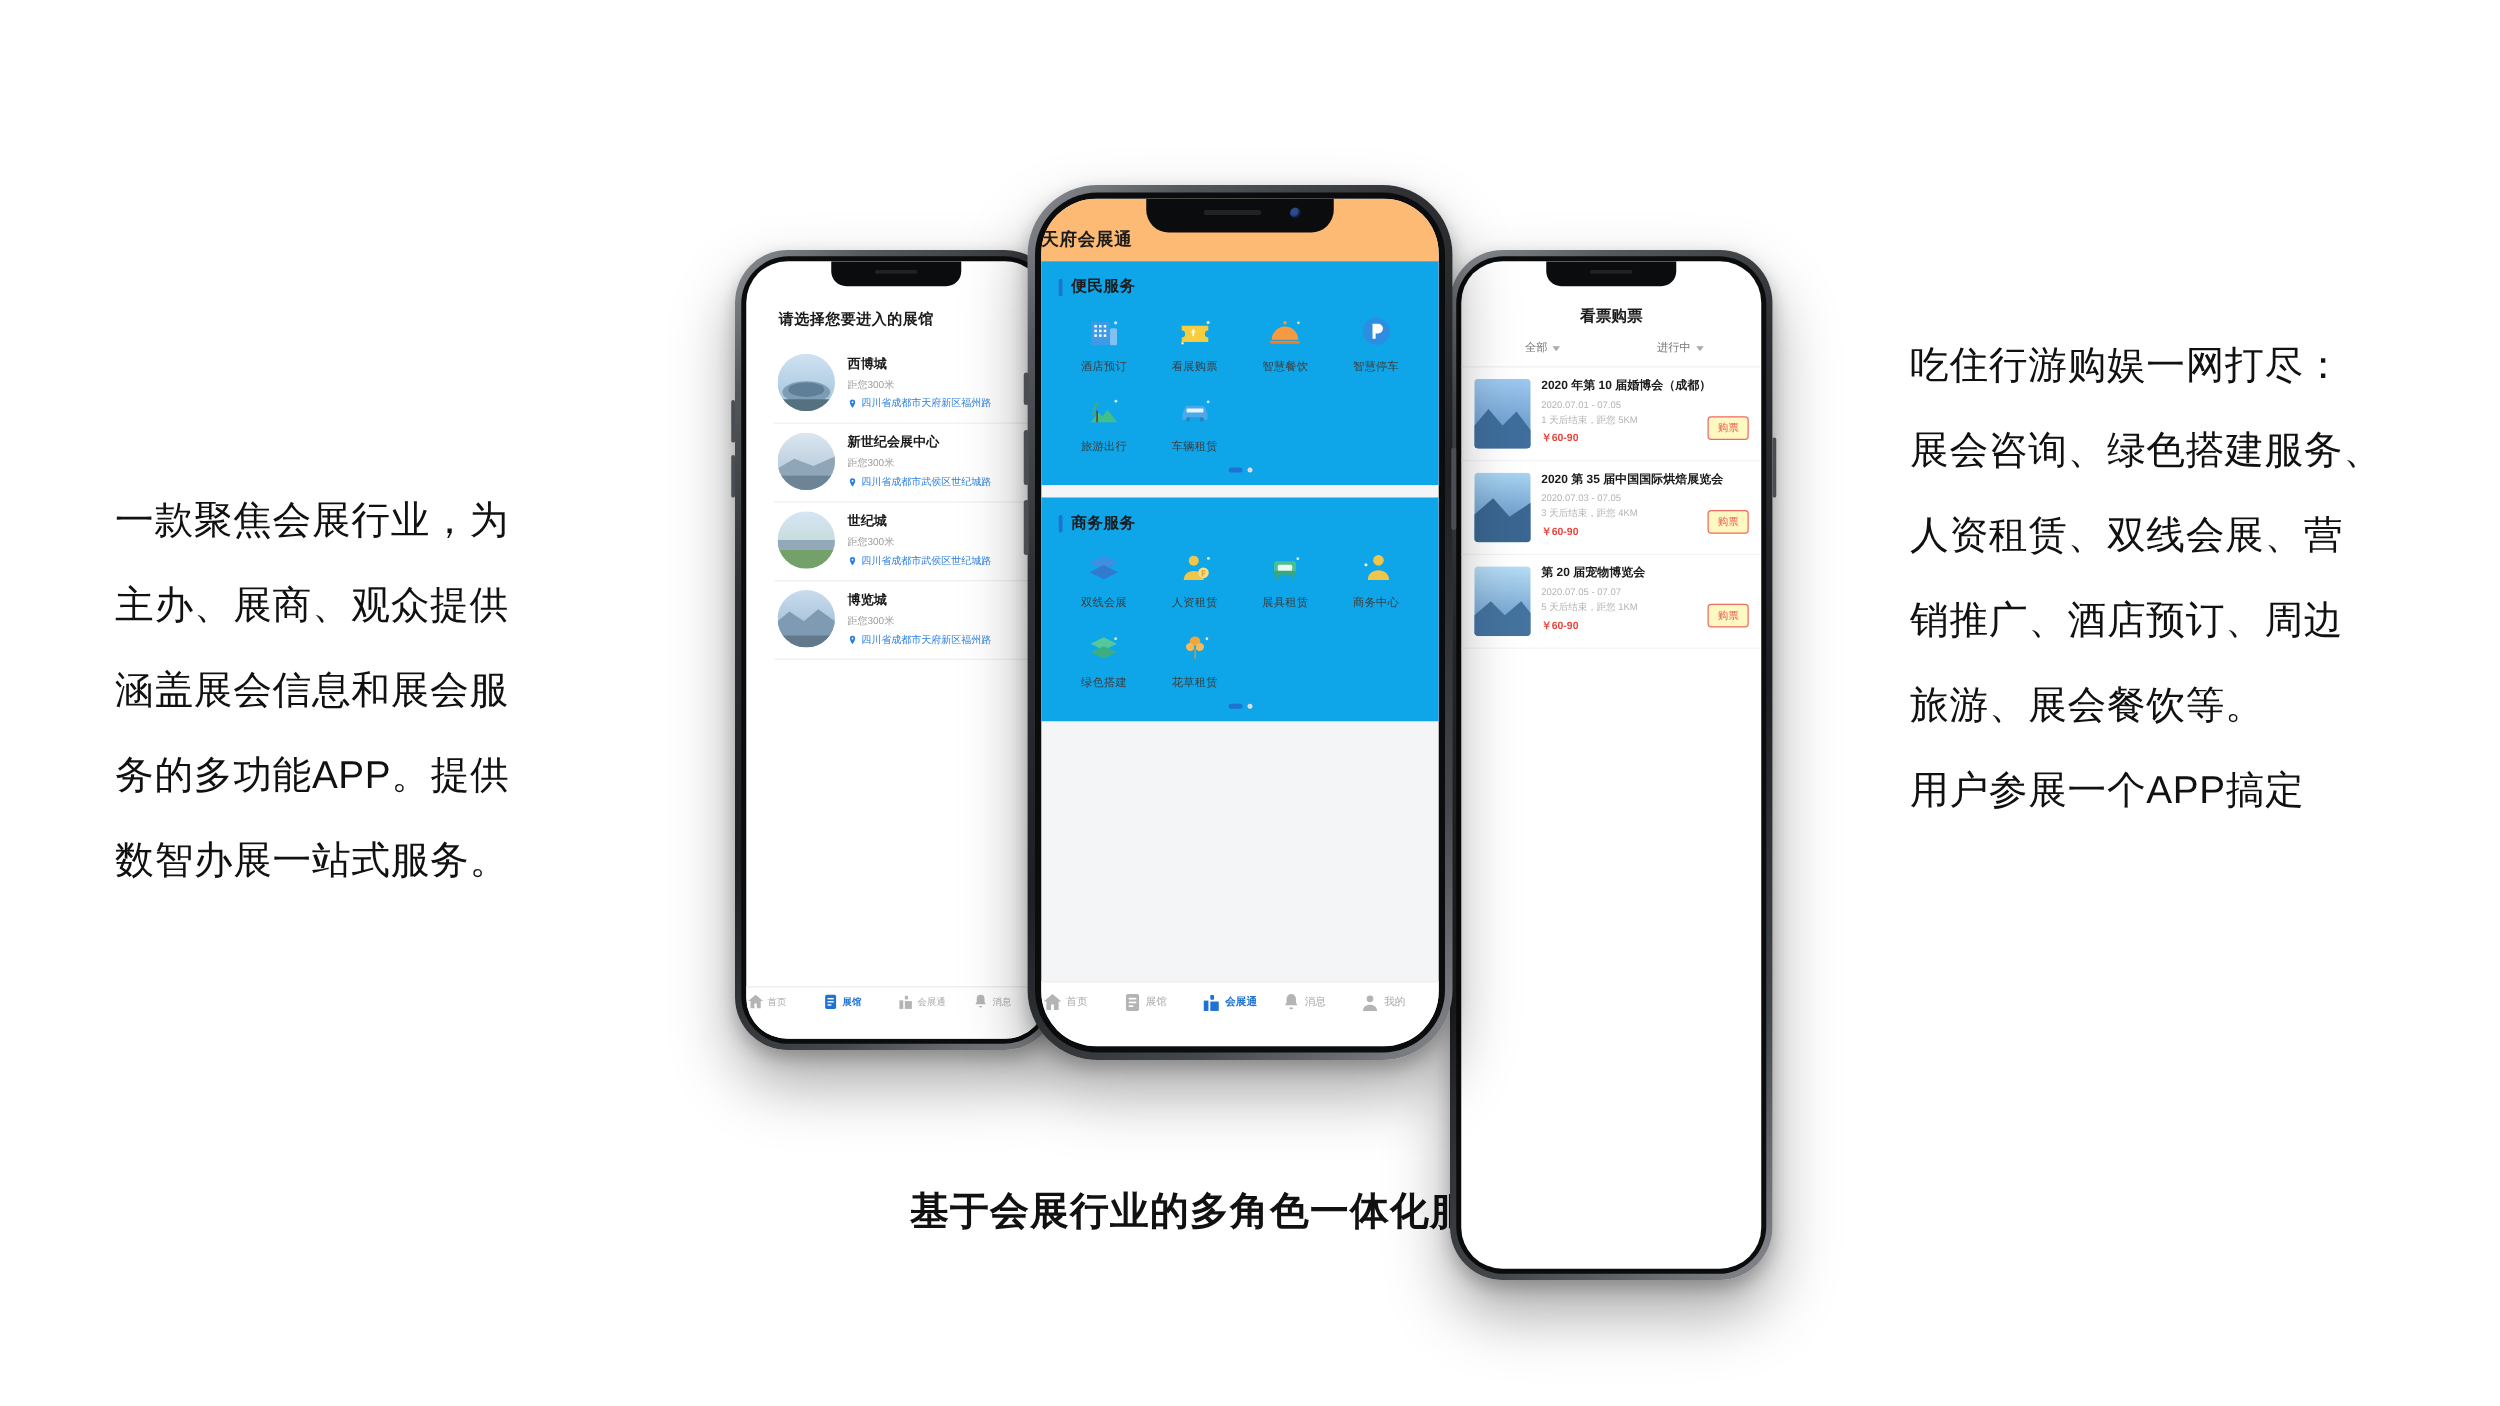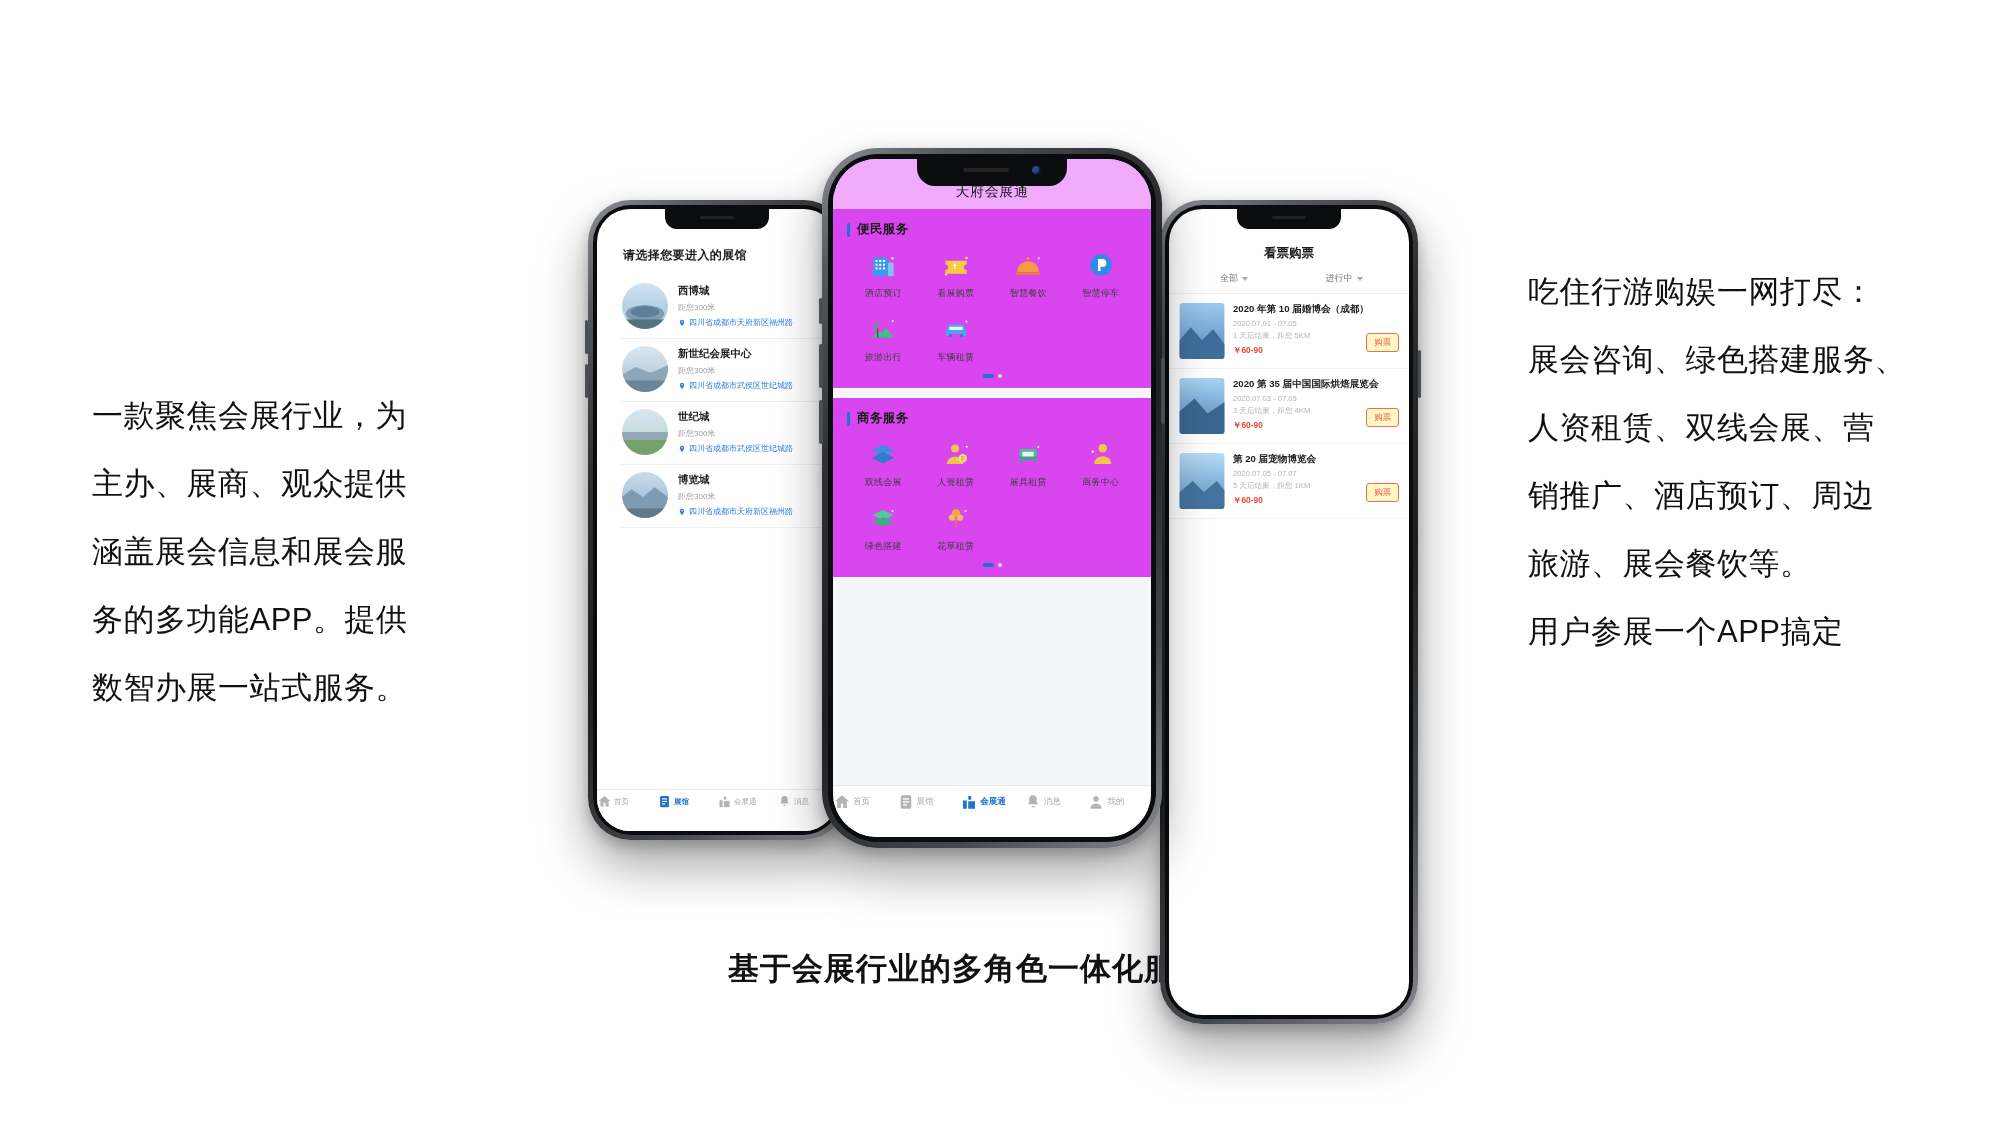--- a/index.html
+++ b/index.html
@@ -120,26 +120,26 @@
   
   #phone-center { left: 822px; top: 148px; width: 340px; height: 700px; }
   #phone-center .frame { border-radius: 56px; }
   #phone-center .bezel { inset: 6px; border-radius: 50px; }
   #phone-center .screen { inset: 11px; border-radius: 44px; background: #f4f5f7; }
   #phone-center .notch { width: 150px; height: 27px; }
   #phone-center .notch .speaker { width: 46px; height: 4px; top: 9px; margin-left: -6px; }
   #phone-center .notch .cam { width: 9px; height: 9px; right: 26px; top: 7px; }
 
   .cp-header {
-    height: 50px; background: #f0abfc;
-    display: flex; align-items: flex-end; justify-content: center;
+    height: 50px; background: #fdba74;
+    display: flex; align-items: flex-end; 
     padding-bottom: 8px;
-    font-size: 14px; font-weight: 400; color: #1b1b1b; letter-spacing: .6px;
-  }
-  .card { background: #d946ef; margin-bottom: 10px; padding: 12px 14px 6px 14px; }
+    font-size: 14px; font-weight: 700; color: #1b1b1b; letter-spacing: .6px;
+  }
+  .card { background: #0ea5e9; margin-bottom: 10px; padding: 12px 14px 6px 14px; }
   .sec-head { display: flex; align-items: center; gap: 7px; margin-bottom: 12px; }
   .sec-bar { width: 3px; height: 14px; background: #1d72d2; border-radius: 2px; }
   .sec-title { font-size: 12.5px; font-weight: 700; color: #1b1b1b; letter-spacing: .4px; }
   .grid { display: grid; grid-template-columns: repeat(4, 1fr); row-gap: 14px; }
   .cell { display: flex; flex-direction: column; align-items: center; gap: 7px; }
   .cell .gi { width: 30px; height: 30px; }
   .cell .gl { font-size: 9px; color: #3d3d3d; letter-spacing: .2px; }
   .dots { display: flex; justify-content: center; align-items: center; gap: 4px; padding: 10px 0 4px 0; }
   .dot { width: 4px; height: 4px; border-radius: 2px; background: #dcdcdc; }
   .dot.on { width: 11px; background: #1d72d2; }

